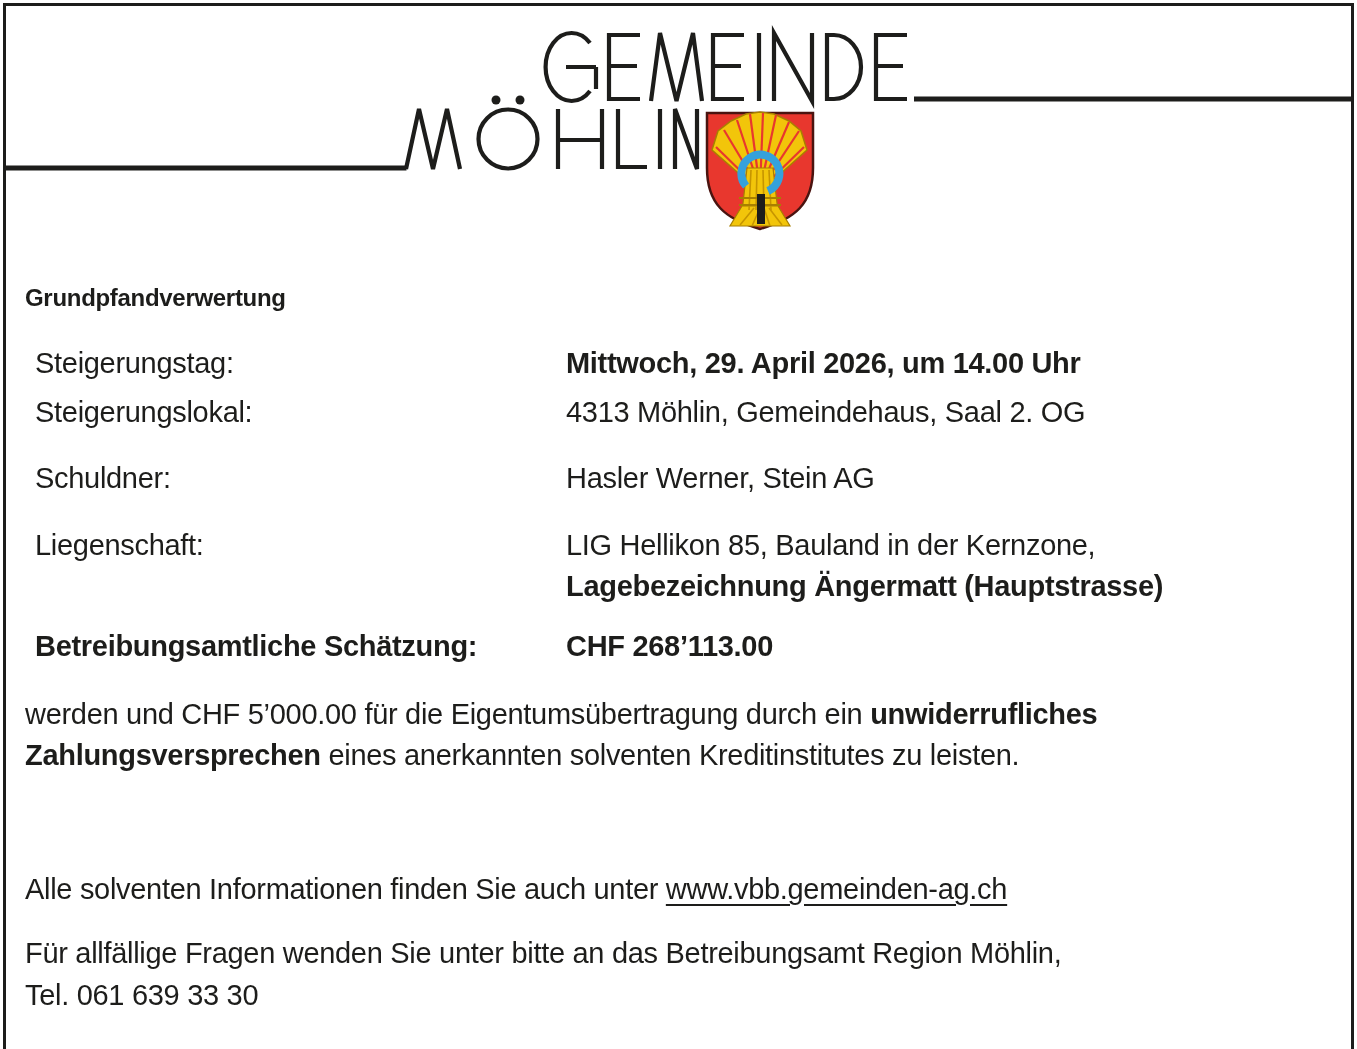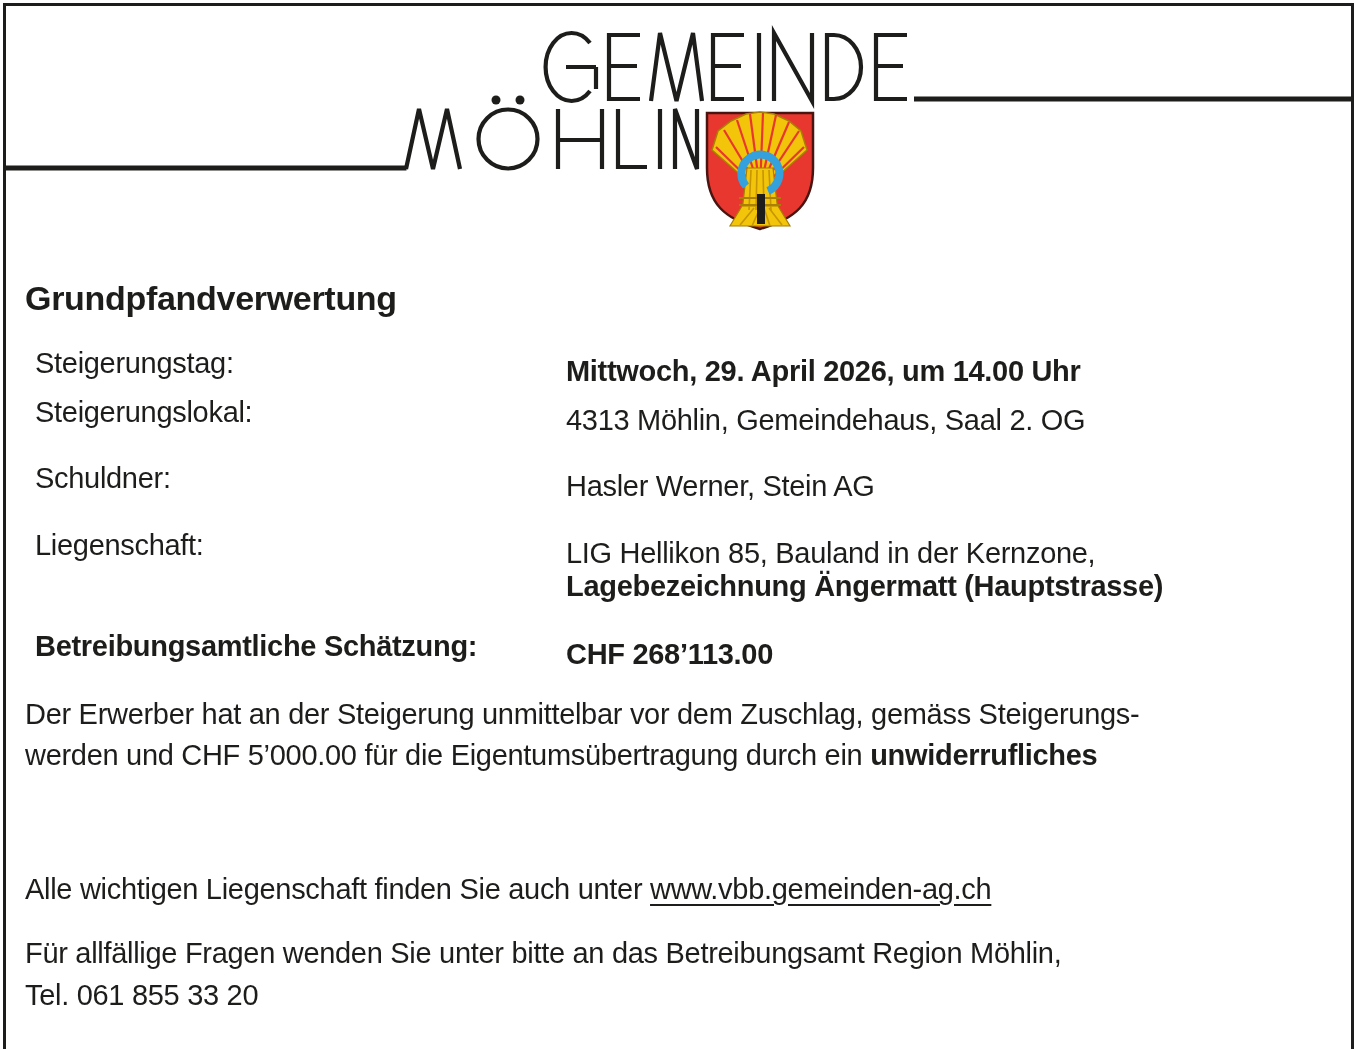--- a/index.html
+++ b/index.html
@@ -8,25 +8,25 @@
     background:#ffffff;color:var(--ink,#1d1d1b);
     font-family:"Liberation Sans", sans-serif;
   }
   .frame{
     position:absolute;left:3px;top:3px;width:1345px;height:1046px;
     border:3px solid var(--ink,#1d1d1b);border-bottom:none;
   }
   .header-svg{position:absolute;left:0;top:0;}
   .title{
     position:absolute;left:25px;top:281px;
-    font-size:34px;font-weight:bold;line-height:34px;letter-spacing:-0.3px;
+    font-size:24px;font-weight:bold;line-height:34px;letter-spacing:-0.3px;
   }
   .row{position:absolute;left:25px;width:1300px;font-size:29px;line-height:34px;letter-spacing:-0.3px;}
   .row .lbl{position:absolute;left:10px;top:0;white-space:nowrap;}
-  .row .val{position:absolute;left:541px;top:8px;white-space:nowrap;}
+  .row .val{position:absolute;left:541px;top:0;white-space:nowrap;}
   .row .val2{position:absolute;left:541px;top:41px;white-space:nowrap;font-weight:bold;}
   .b{font-weight:bold;}
   .para{position:absolute;left:25px;width:1310px;font-size:29px;letter-spacing:-0.3px;}
   .pline{line-height:40.5px;white-space:nowrap;}
   .pline3{line-height:42px;white-space:nowrap;}
   .u{text-decoration:underline;text-decoration-thickness:2px;text-underline-offset:5px;margin-top:36px;}
 </style>
 </head>
 <body>
 
@@ -112,24 +112,24 @@
   <div class="val">LIG Hellikon 85, Bauland in der Kernzone,</div>
   <div class="val2">Lagebezeichnung Ängermatt (Hauptstrasse)</div>
 </div>
 
 <div class="row" style="top:629px">
   <div class="lbl b">Betreibungsamtliche Schätzung:</div>
   <div class="val b">CHF 268’113.00</div>
 </div>
 
 <div class="para" style="top:694px">
-  <div class="pline"><span>Der Erwerber hat an der Steigerung unmittelbar vor dem Zuschlag, gemäss Steigerungs-</span></div>
   <div class="pline"><span>werden und CHF 5’000.00 für die Eigentumsübertragung durch ein </span><span class="b">unwiderrufliches</span></div>
+  <div class="pline"><span class="b">Zahlungsversprechen</span><span> eines anerkannten solventen Kreditinstitutes zu leisten.</span></div>
 </div>
 
 <div class="para" style="top:869px">
-  <div class="pline" style="line-height:40px"><span>Alle wichtigen Liegenschaft finden Sie auch unter </span><span class="u">www.vbb.gemeinden-ag.ch</span></div>
+  <div class="pline" style="line-height:40px"><span>Alle solventen Informationen finden Sie auch unter </span><span class="u">www.vbb.gemeinden-ag.ch</span></div>
 </div>
 
 <div class="para" style="top:932px">
   <div class="pline3">Für allfällige Fragen wenden Sie unter bitte an das Betreibungsamt Region Möhlin,</div>
-  <div class="pline3">Tel. 061 855 33 20</div>
+  <div class="pline3">Tel. 061 639 33 30</div>
 </div>
 
 </body></html>

